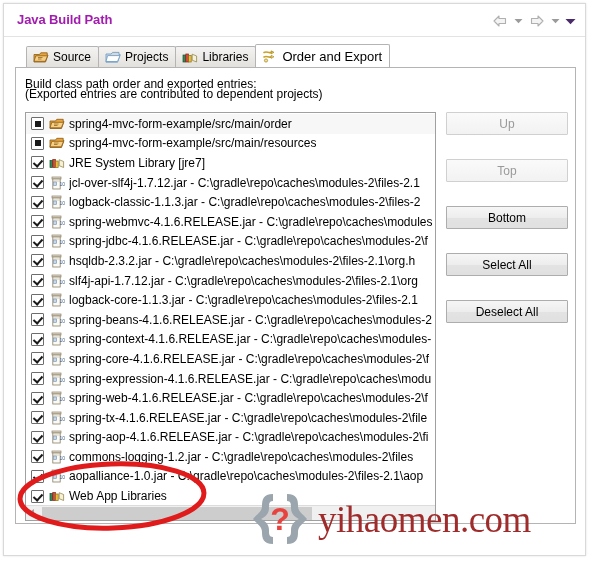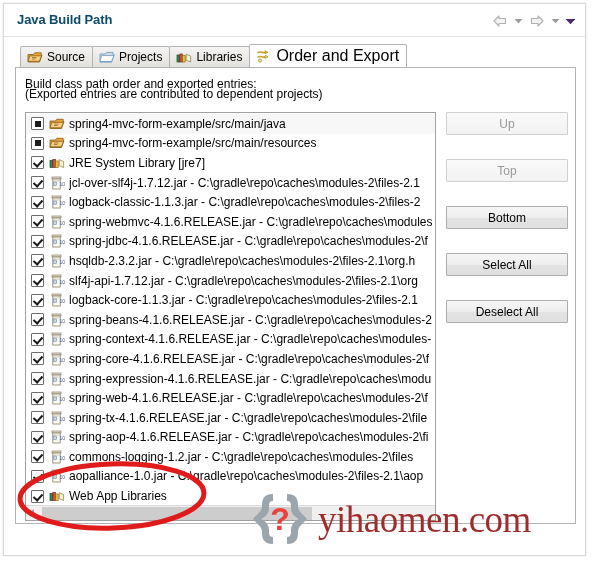--- a/index.html
+++ b/index.html
@@ -35,42 +35,42 @@
     background: #ffffff;
     border-bottom: 1px solid #e3e3e3;
     box-sizing: border-box;
   }
   #dialog-title {
     position: absolute;
     left: 13px; top: 8px;
     font-size: 13px;
     font-weight: bold;
     letter-spacing: -0.1px;
-    color: #0c4a6e;
+    color: #a21caf;
   }
   #nav-tools {
     position: absolute;
     right: 8px; top: 8px;
     display: flex;
     align-items: center;
     gap: 2px;
   }
   .nav-btn {
     width: 20px; height: 18px;
     display: flex; align-items: center; justify-content: center;
   }
   .caret-btn {
     width: 13px; height: 18px;
     display: flex; align-items: center; justify-content: center;
   }
 
   
   #tabstrip {
     position: absolute;
-    left: 16px; top: 41px;
+    left: 22px; top: 41px;
     height: 22px;
     display: flex;
     align-items: flex-end;
     z-index: 5;
   }
   .tab {
     height: 21px;
     display: flex;
     align-items: center;
     gap: 4px;
@@ -84,21 +84,21 @@
     margin-right: -1px;
     color: #000;
     white-space: nowrap;
   }
   .tab.active {
     height: 23px;
     background: #ffffff;
     border-color: #b4b4b4;
     position: relative;
     z-index: 6;
-    font-size: 16px;
+    font-size: 13px;
   }
   .tab-icon {
     width: 16px; height: 15px;
     position: relative;
     flex: 0 0 auto;
   }
 
   
   #panel {
     position: absolute;
@@ -358,21 +358,21 @@
 
     <div id="listbox">
       <div id="listrows">
           <div class="row alt">
             <span class="cb partial"></span>
             <span class="ico"><svg width="16" height="16" viewBox="0 0 16 15">
                 <path d="M1 4.5 L6.5 4.5 L7.8 2.8 L14.2 2.8 L14.2 5 L15 5 L12.5 12 L1 12 Z" fill="#e8a33d" stroke="#8a5a12" stroke-width="0.8" stroke-linejoin="round"></path>
                 <path d="M2.8 5.8 L14.6 5.8 L12.3 11.3 L1 11.3 Z" fill="#f6cf86" stroke="#8a5a12" stroke-width="0.8" stroke-linejoin="round"></path>
                 <path d="M5 7.5 L9.5 7.5 M5 9 L8.5 9" stroke="#8a5a12" stroke-width="0.7"></path>
               </svg></span>
-            <span class="row-text">spring4-mvc-form-example/src/main/java</span>
+            <span class="row-text">spring4-mvc-form-example/src/main/order</span>
           </div>
           <div class="row">
             <span class="cb partial"></span>
             <span class="ico"><svg width="16" height="16" viewBox="0 0 16 15">
                 <path d="M1 4.5 L6.5 4.5 L7.8 2.8 L14.2 2.8 L14.2 5 L15 5 L12.5 12 L1 12 Z" fill="#e8a33d" stroke="#8a5a12" stroke-width="0.8" stroke-linejoin="round"></path>
                 <path d="M2.8 5.8 L14.6 5.8 L12.3 11.3 L1 11.3 Z" fill="#f6cf86" stroke="#8a5a12" stroke-width="0.8" stroke-linejoin="round"></path>
                 <path d="M5 7.5 L9.5 7.5 M5 9 L8.5 9" stroke="#8a5a12" stroke-width="0.7"></path>
               </svg></span>
             <span class="row-text">spring4-mvc-form-example/src/main/resources</span>
           </div>

